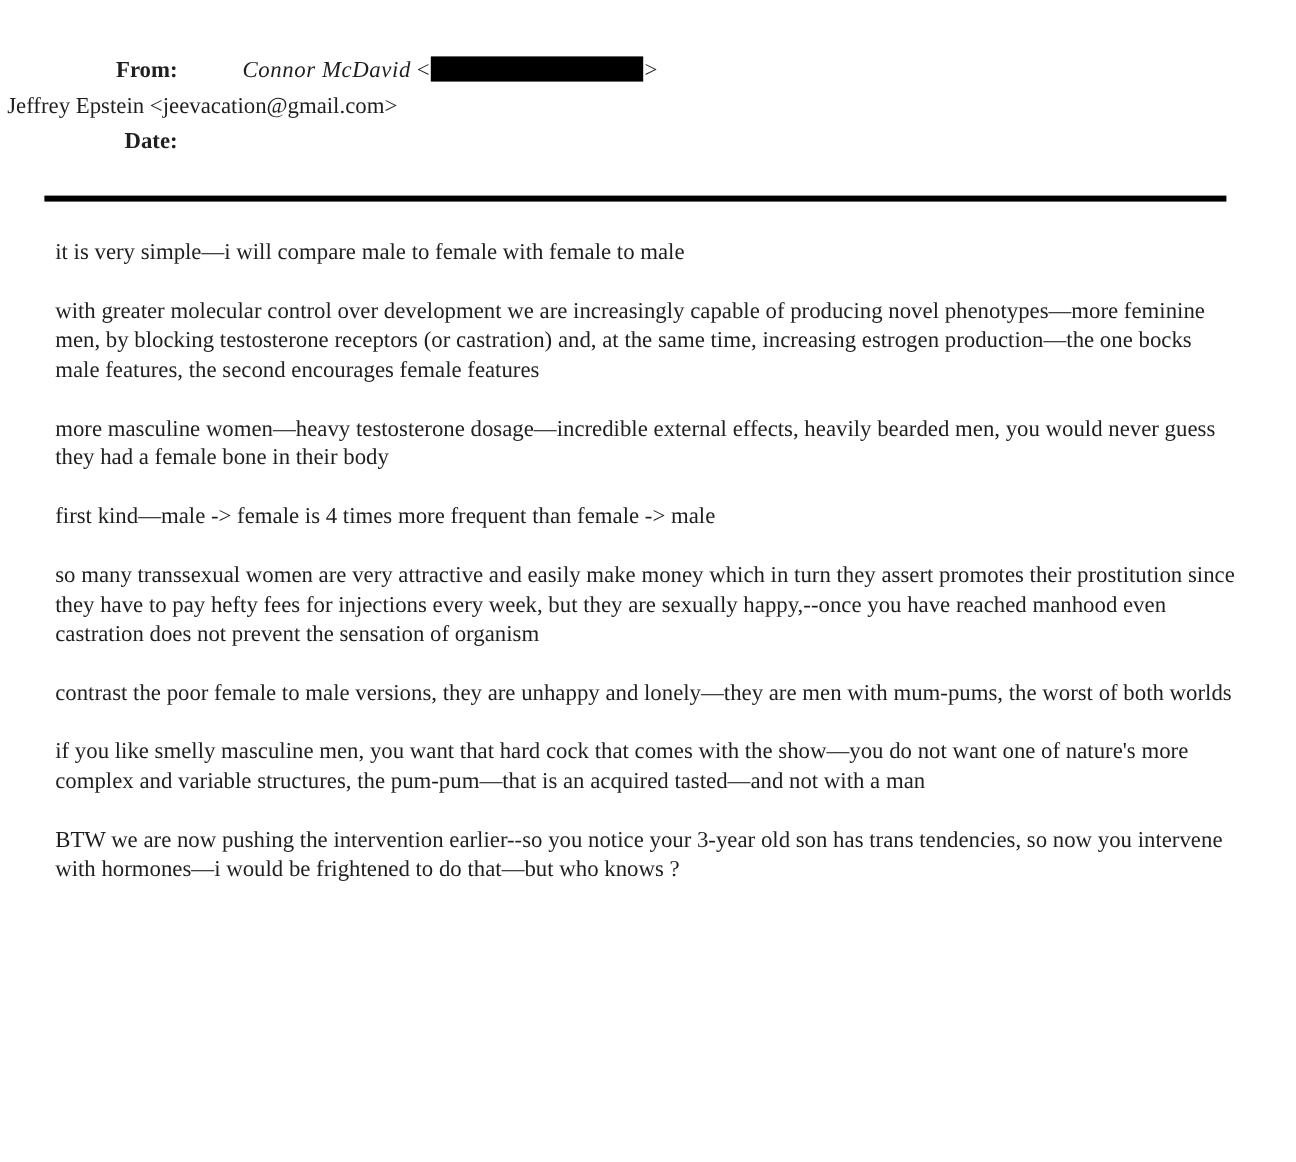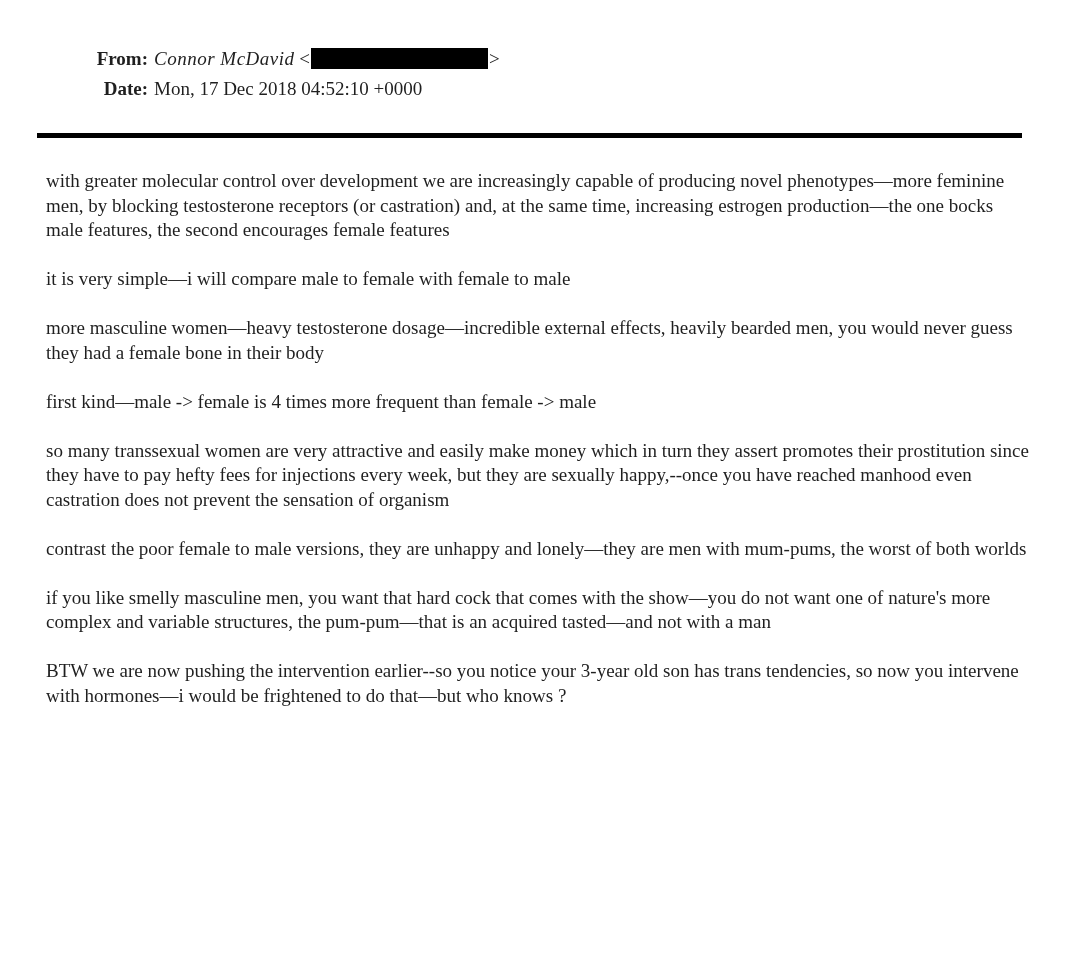--- a/index.html
+++ b/index.html
@@ -14,20 +14,21 @@
     overflow: hidden;
   }
   .email-header {
     padding-top: 44px;
     font-size: 19px;
   }
   .header-row {
     display: flex;
     line-height: 29.5px;
     white-space: nowrap;
+    gap: 48px;
   }
   .header-label {
     display: inline-block;
     width: 148px;
     text-align: right;
     font-weight: bold;
     flex: 0 0 148px;
   }
   .header-value {
     margin-left: 6px;
@@ -63,35 +64,35 @@
 
   <div class="email-header">
 
     <div class="header-row">
       <span class="header-label">From:</span>
       <span class="header-value"><span class="from-name">Connor McDavid</span>
         <span>&lt;</span><span class="redaction-box"></span><span>&gt;</span></span>
     </div>
 
     <div class="header-row">
+      <span class="header-value">Jeffrey Epstein &lt;jeevacation@gmail.com&gt;</span>
     </div>
 
 
     <div class="header-row">
       <span class="header-label">Date:</span>
-      <span class="header-value">Mon, 17 Dec 2018 04:52:10 +0000</span>
     </div>
 
   </div>
 
   <div class="divider"></div>
 
   <div class="email-body">
+    <p>it is very simple—i will compare male to female with female to male</p>
     <p>with greater molecular control over development we are increasingly capable of producing novel phenotypes—more feminine men, by blocking testosterone receptors (or castration) and, at the same time, increasing estrogen production—the one bocks male features, the second encourages female features</p>
-    <p>it is very simple—i will compare male to female with female to male</p>
     <p>more masculine women—heavy testosterone dosage—incredible external effects, heavily bearded men, you would never guess they had a female bone in their body</p>
     <p>first kind—male -&gt; female is 4 times more frequent than female -&gt; male</p>
     <p>so many transsexual women are very attractive and easily make money which in turn they assert promotes their prostitution since they have to pay hefty fees for injections every week, but they are sexually happy,--once you have reached manhood even castration does not prevent the sensation of organism</p>
     <p>contrast the poor female to male versions, they are unhappy and lonely—they are men with mum-pums, the worst of both worlds</p>
     <p>if you like smelly masculine men, you want that hard cock that comes with the show—you do not want one of nature's more complex and variable structures, the pum-pum—that is an acquired tasted—and not with a man</p>
     <p>BTW we are now pushing the intervention earlier--so you notice your 3-year old son has trans tendencies, so now you intervene with hormones—i would be frightened to do that—but who knows ?</p>
   </div>
 
 </div>
 

